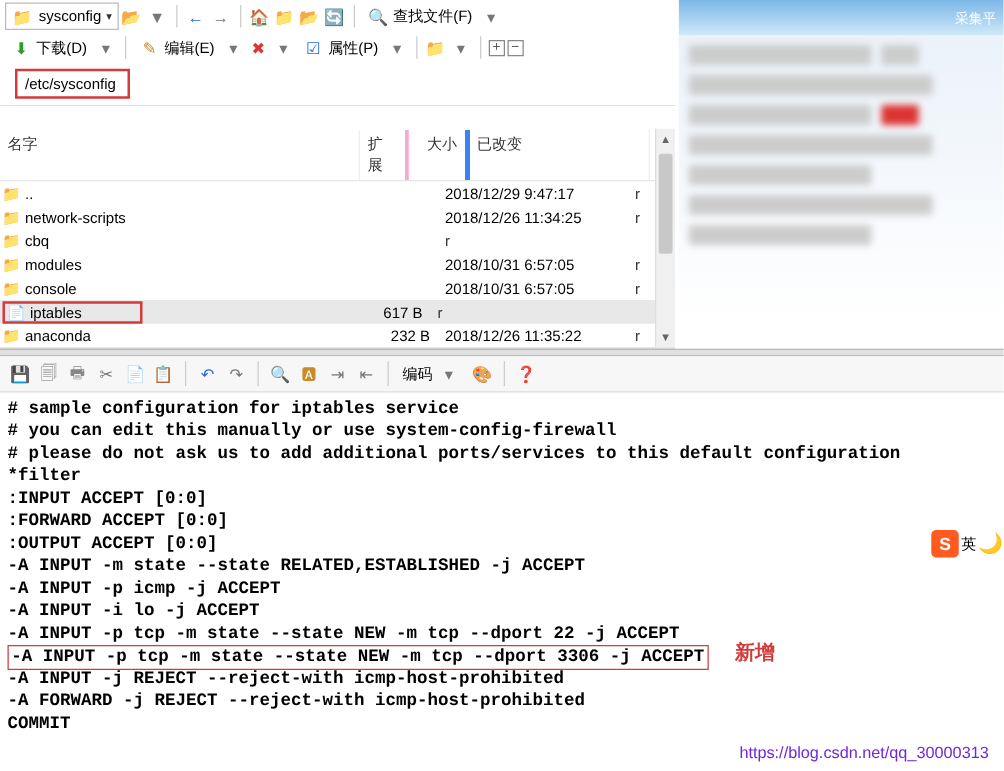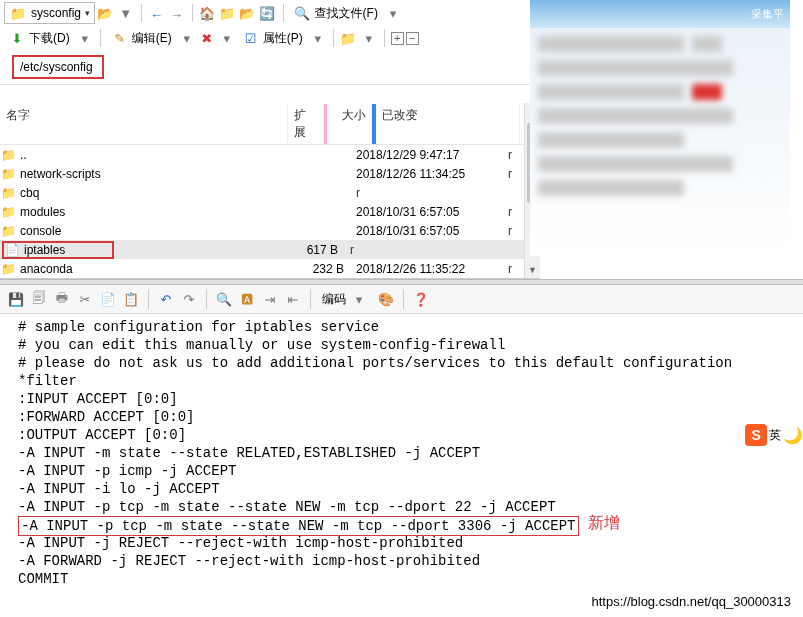--- a/index.html
+++ b/index.html
@@ -41,35 +41,35 @@
   .cut { height: 6px; background: #e0e0e0; border-top: 1px solid #bbb; border-bottom: 1px solid #bbb; }
   
   .editor-panel { }
   .titlebar { display: flex; align-items: center; padding: 4px 6px; background: #fff; border-bottom: 1px solid #ddd; font-size: 12px; gap: 6px; }
   .titlebar .eicon { width: 16px; height: 16px; background: #4a8; display: inline-block; }
   .title-blur { display: inline-block; width: 90px; height: 14px; background: #eee; filter: blur(1px); }
   .etoolbar { display: flex; align-items: center; gap: 3px; padding: 3px 6px; background: #f7f7f7; border-bottom: 1px solid #ddd; }
   .etoolbar .tsep { height: 20px; }
   .etoolbar .ico { width: 20px; height: 20px; }
   
-  .code { font-family: Consolas, "Courier New", monospace; font-size: 14px; line-height: 18px; padding: 4px 18px; white-space: pre; position: relative; }
+  .code { font-family: Consolas, "Courier New", monospace; font-size: 14px; line-height: 18px; padding: 4px 6px; white-space: pre; position: relative; font-weight: bold; }
   .code .line { height: 18px; }
   .code .hl { display: inline-block; border: 1.5px solid #d43a3a; padding: 0 2px; }
   .newtag { position: absolute; color: #d43a3a; font-family: "Microsoft YaHei"; font-size: 16px; }
   
-  .right-blur { position: absolute; right: 13px; top: 0; width: 260px; height: 256px; background: linear-gradient(#e8f0f8, #fff); overflow: hidden; text-align: center; }
+  .right-blur { position: absolute; right: 0; top: 0; width: 260px; height: 256px; background: linear-gradient(#e8f0f8, #fff); overflow: hidden; text-align: center; }
   .right-blur .sky { height: 28px; background: linear-gradient(#7bb8e8, #cfe8f8); display:flex; justify-content:flex-end; align-items:center; padding-right:6px; font-size:11px; color:#fff;}
   .right-blur .body { padding: 8px; display: flex; flex-direction: column; gap: 8px; filter: blur(3px); }
   .blurbar { height: 16px; background: #ccc; border-radius: 2px; }
   .blurbar.red { background: #d33; width: 30px; }
   .blurbar.s { width: 60%; }
   .blurbar.m { width: 80%; }
   .blurrow { display: flex; gap: 8px; }
   
-  .watermark { position: absolute; right: 12px; bottom: 8px; color: #000000; font-size: 13px; font-family: Arial; }
+  .watermark { position: absolute; right: 12px; bottom: 8px; color: #6d28d9; font-size: 13px; font-family: Arial; }
   .side-badge { position: absolute; right: 0; top: 424px; display: flex; align-items: center; gap: 2px; }
   .side-badge .s { width: 22px; height: 22px; background: #ff5a1f; color: #fff; border-radius: 4px; display:flex; align-items:center; justify-content:center; font-weight:bold; font-size:14px;}
   .side-badge .moon { font-size: 16px; }
   
   .sq { display:inline-block; border:1px solid #888; width:13px; height:13px; line-height:11px; text-align:center; font-size:11px; color:#555; }
 </style>
 </head>
 <body>
 
 <div class="top-panel" style="width:540px;">

